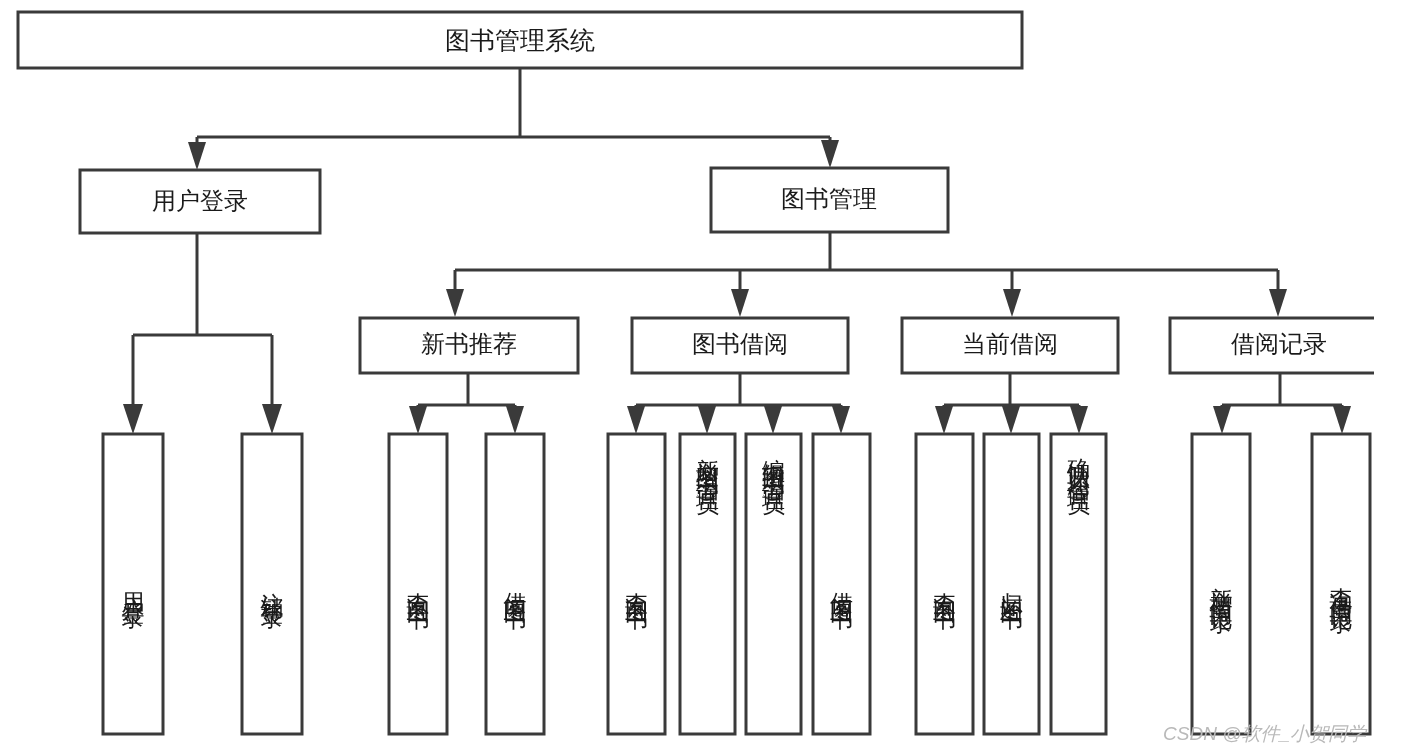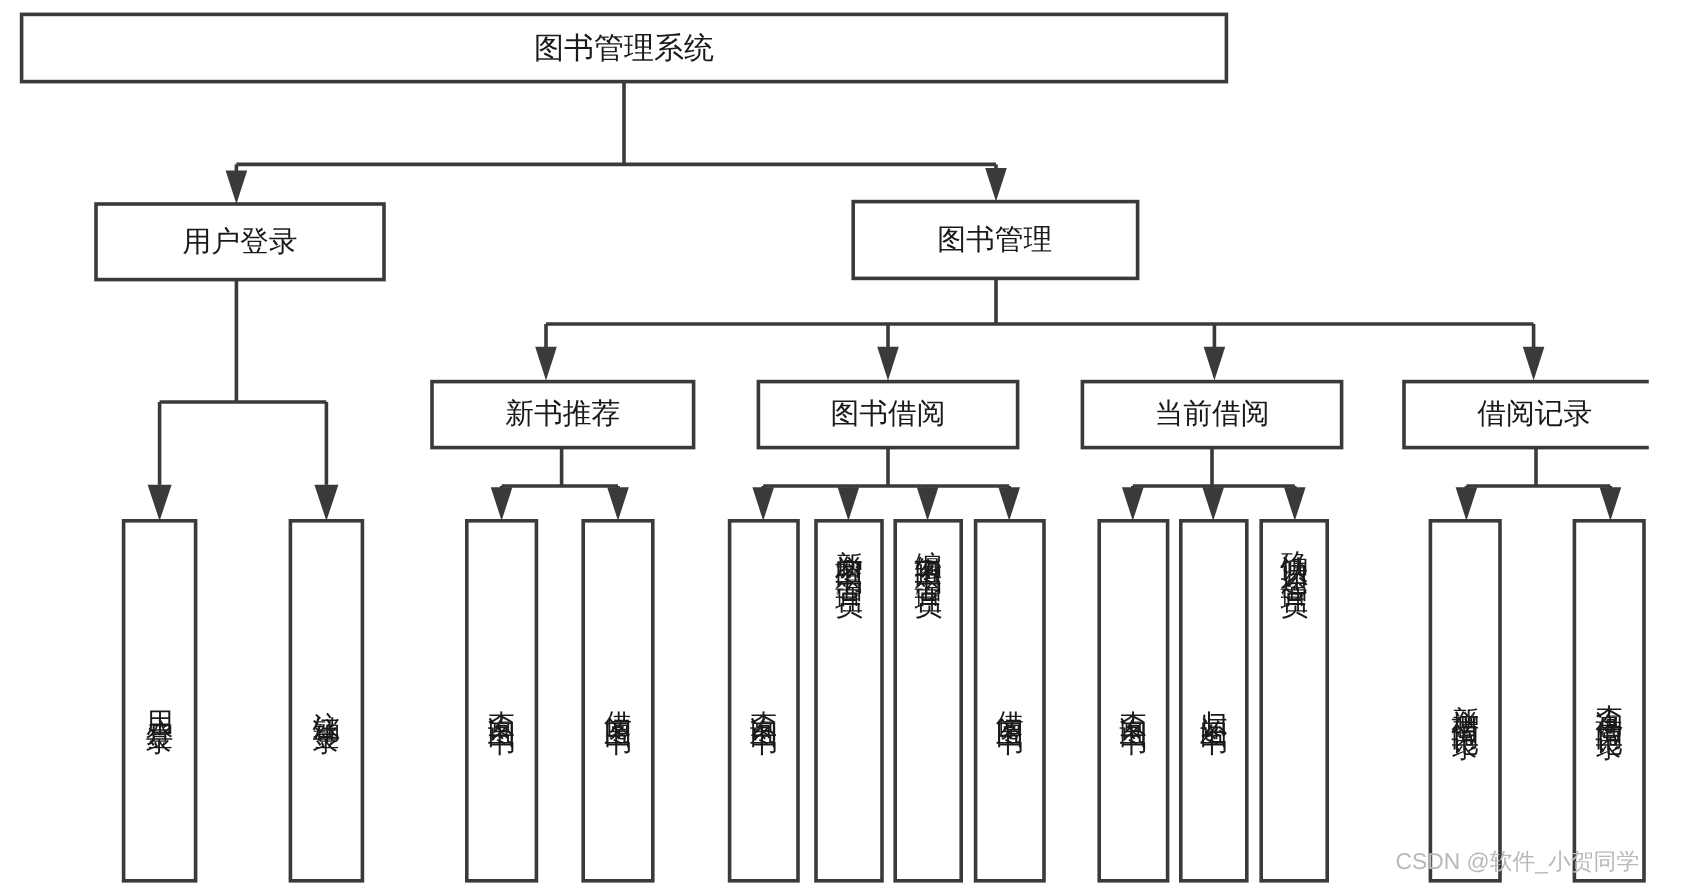--- a/index.html
+++ b/index.html
@@ -67,26 +67,27 @@
     font-family: "Liberation Sans", "DejaVu Sans", sans-serif;
     font-size: 23px;
     line-height: 1.0;
     letter-spacing: 5px;
     color: #1a1a1a;
     white-space: nowrap;
   }
   .watermark {
     position: absolute;
     right: 8px;
-    bottom: 16px;
+    bottom: 0;
     font-family: "Liberation Sans", "DejaVu Sans", sans-serif;
     font-size: 19px;
     color: #b9b9b9;
     white-space: nowrap;
     pointer-events: none;
+    font-style: italic;
   }
 </style>
 </head>
 <body>
 
 <div id="diagram-root">
 
   <svg class="flow-svg" viewBox="0 0 1405 747" xmlns="http://www.w3.org/2000/svg">
 
     <g>

